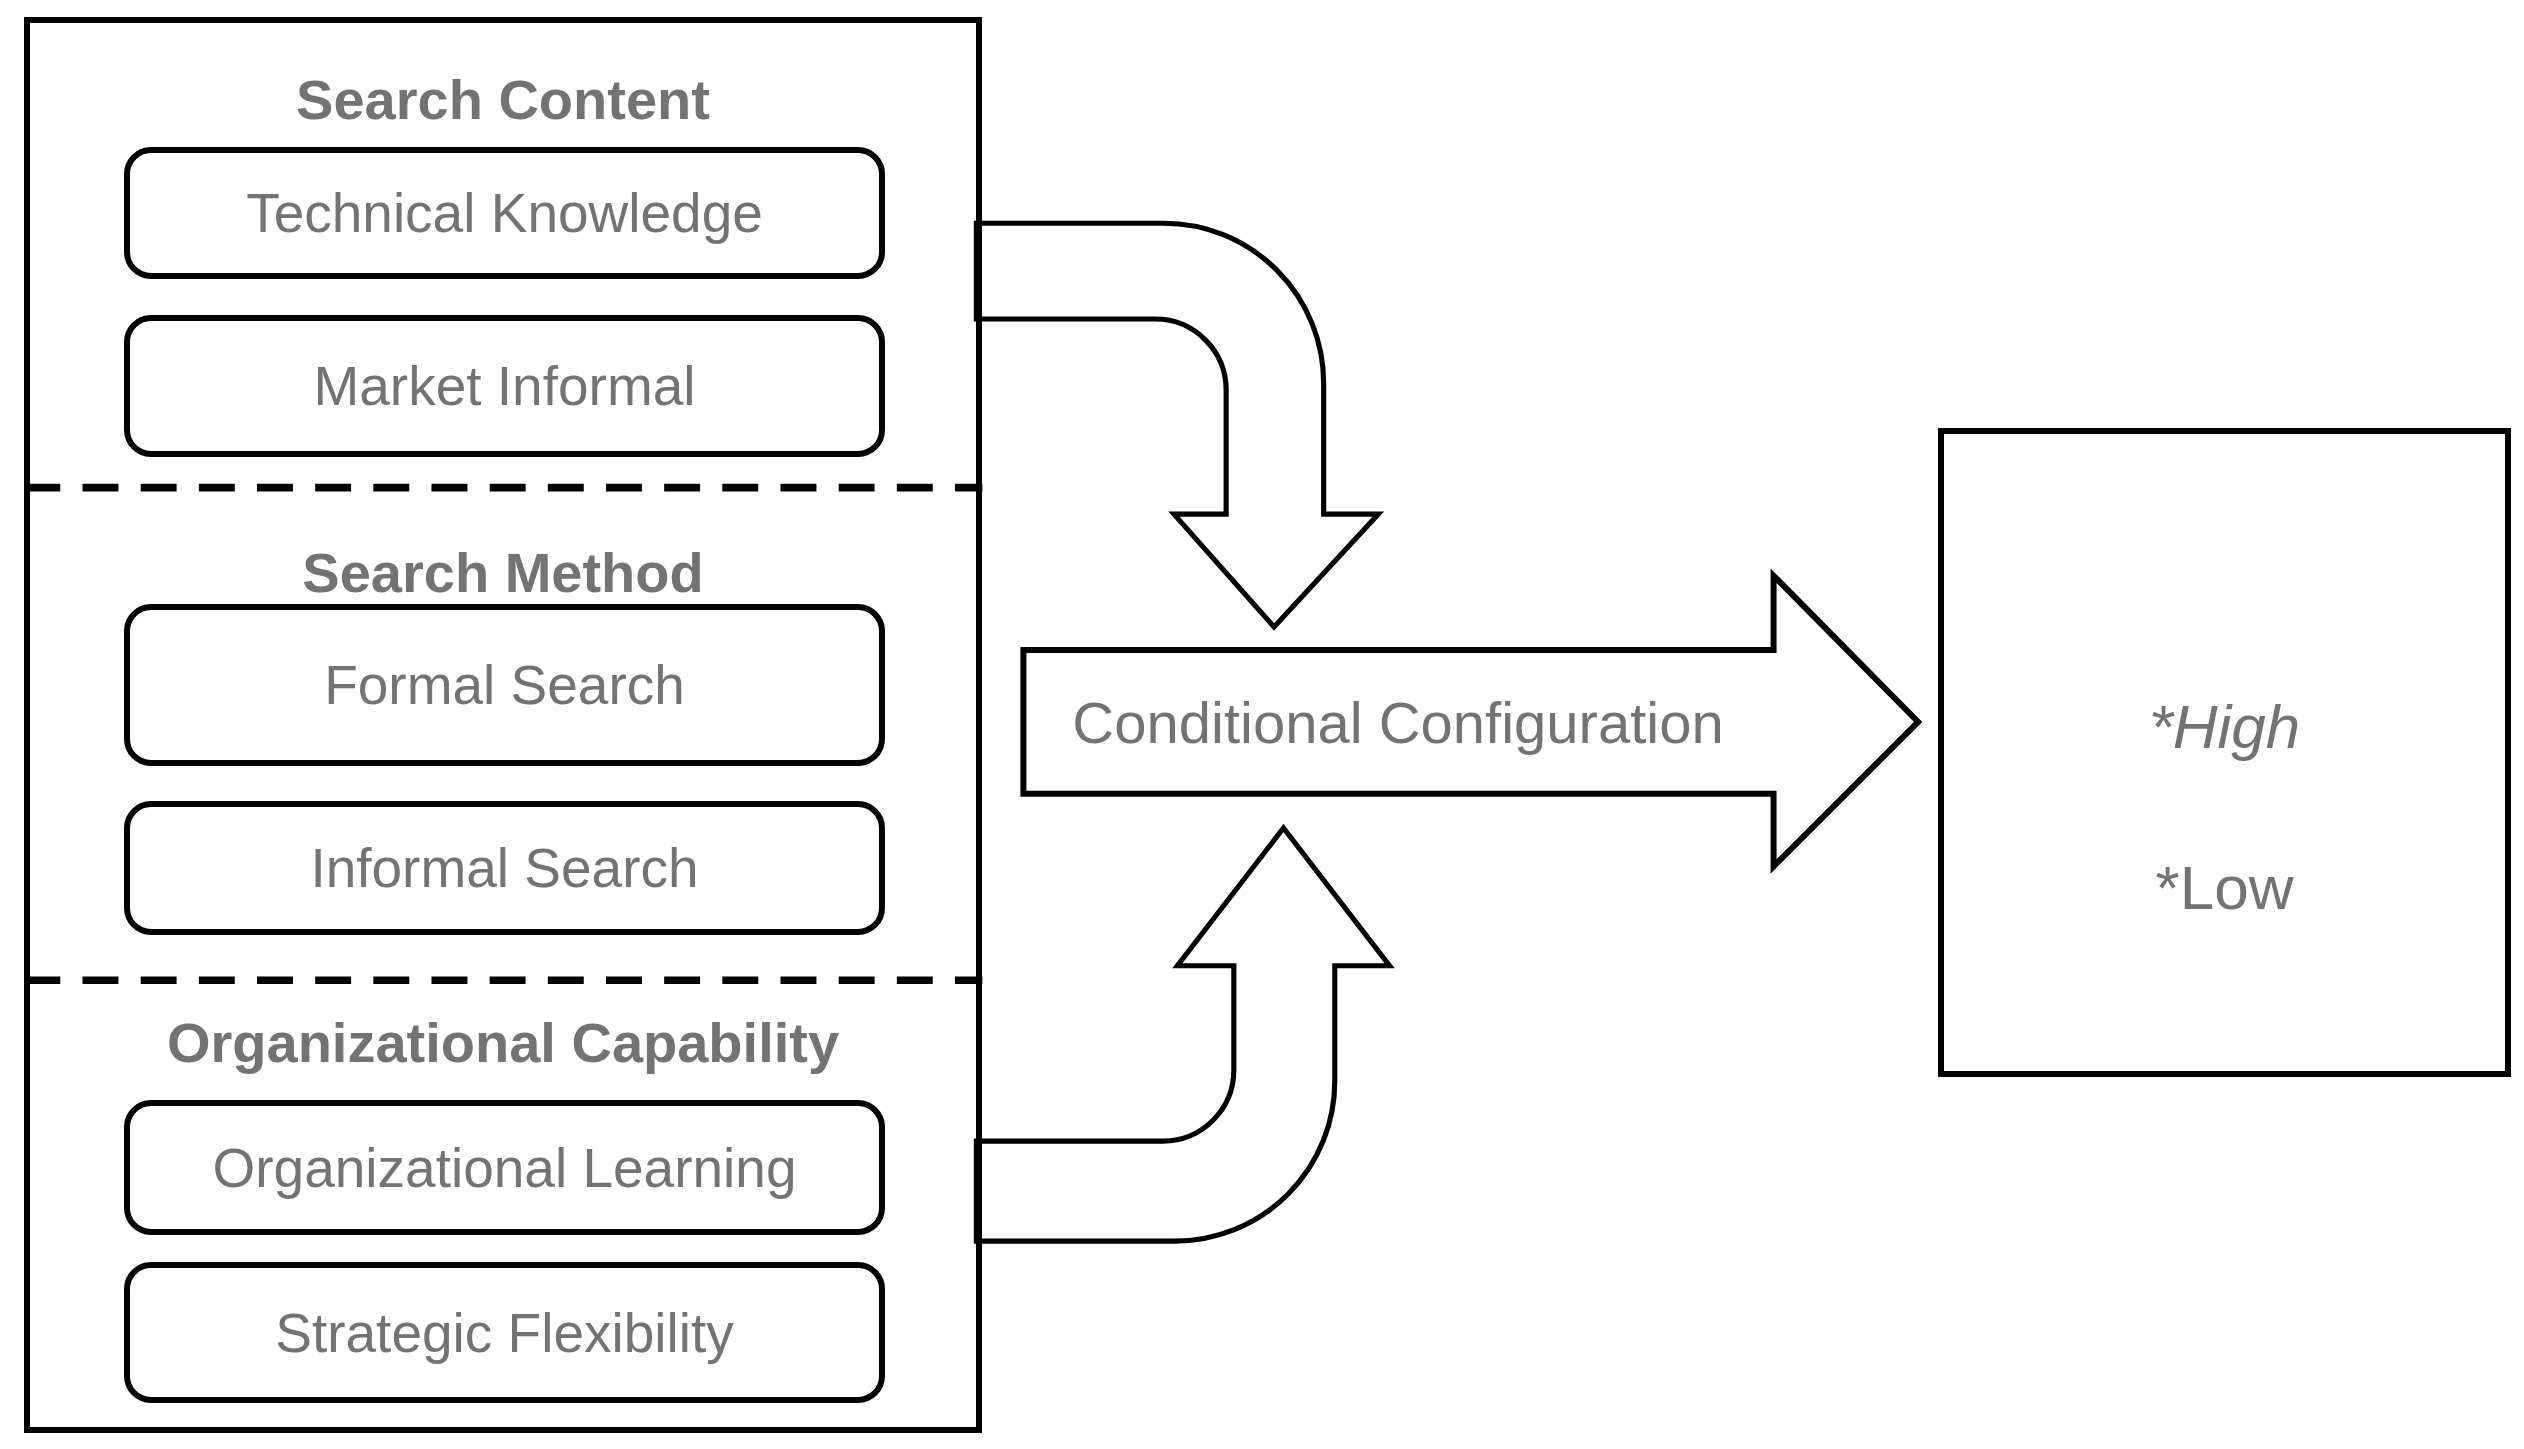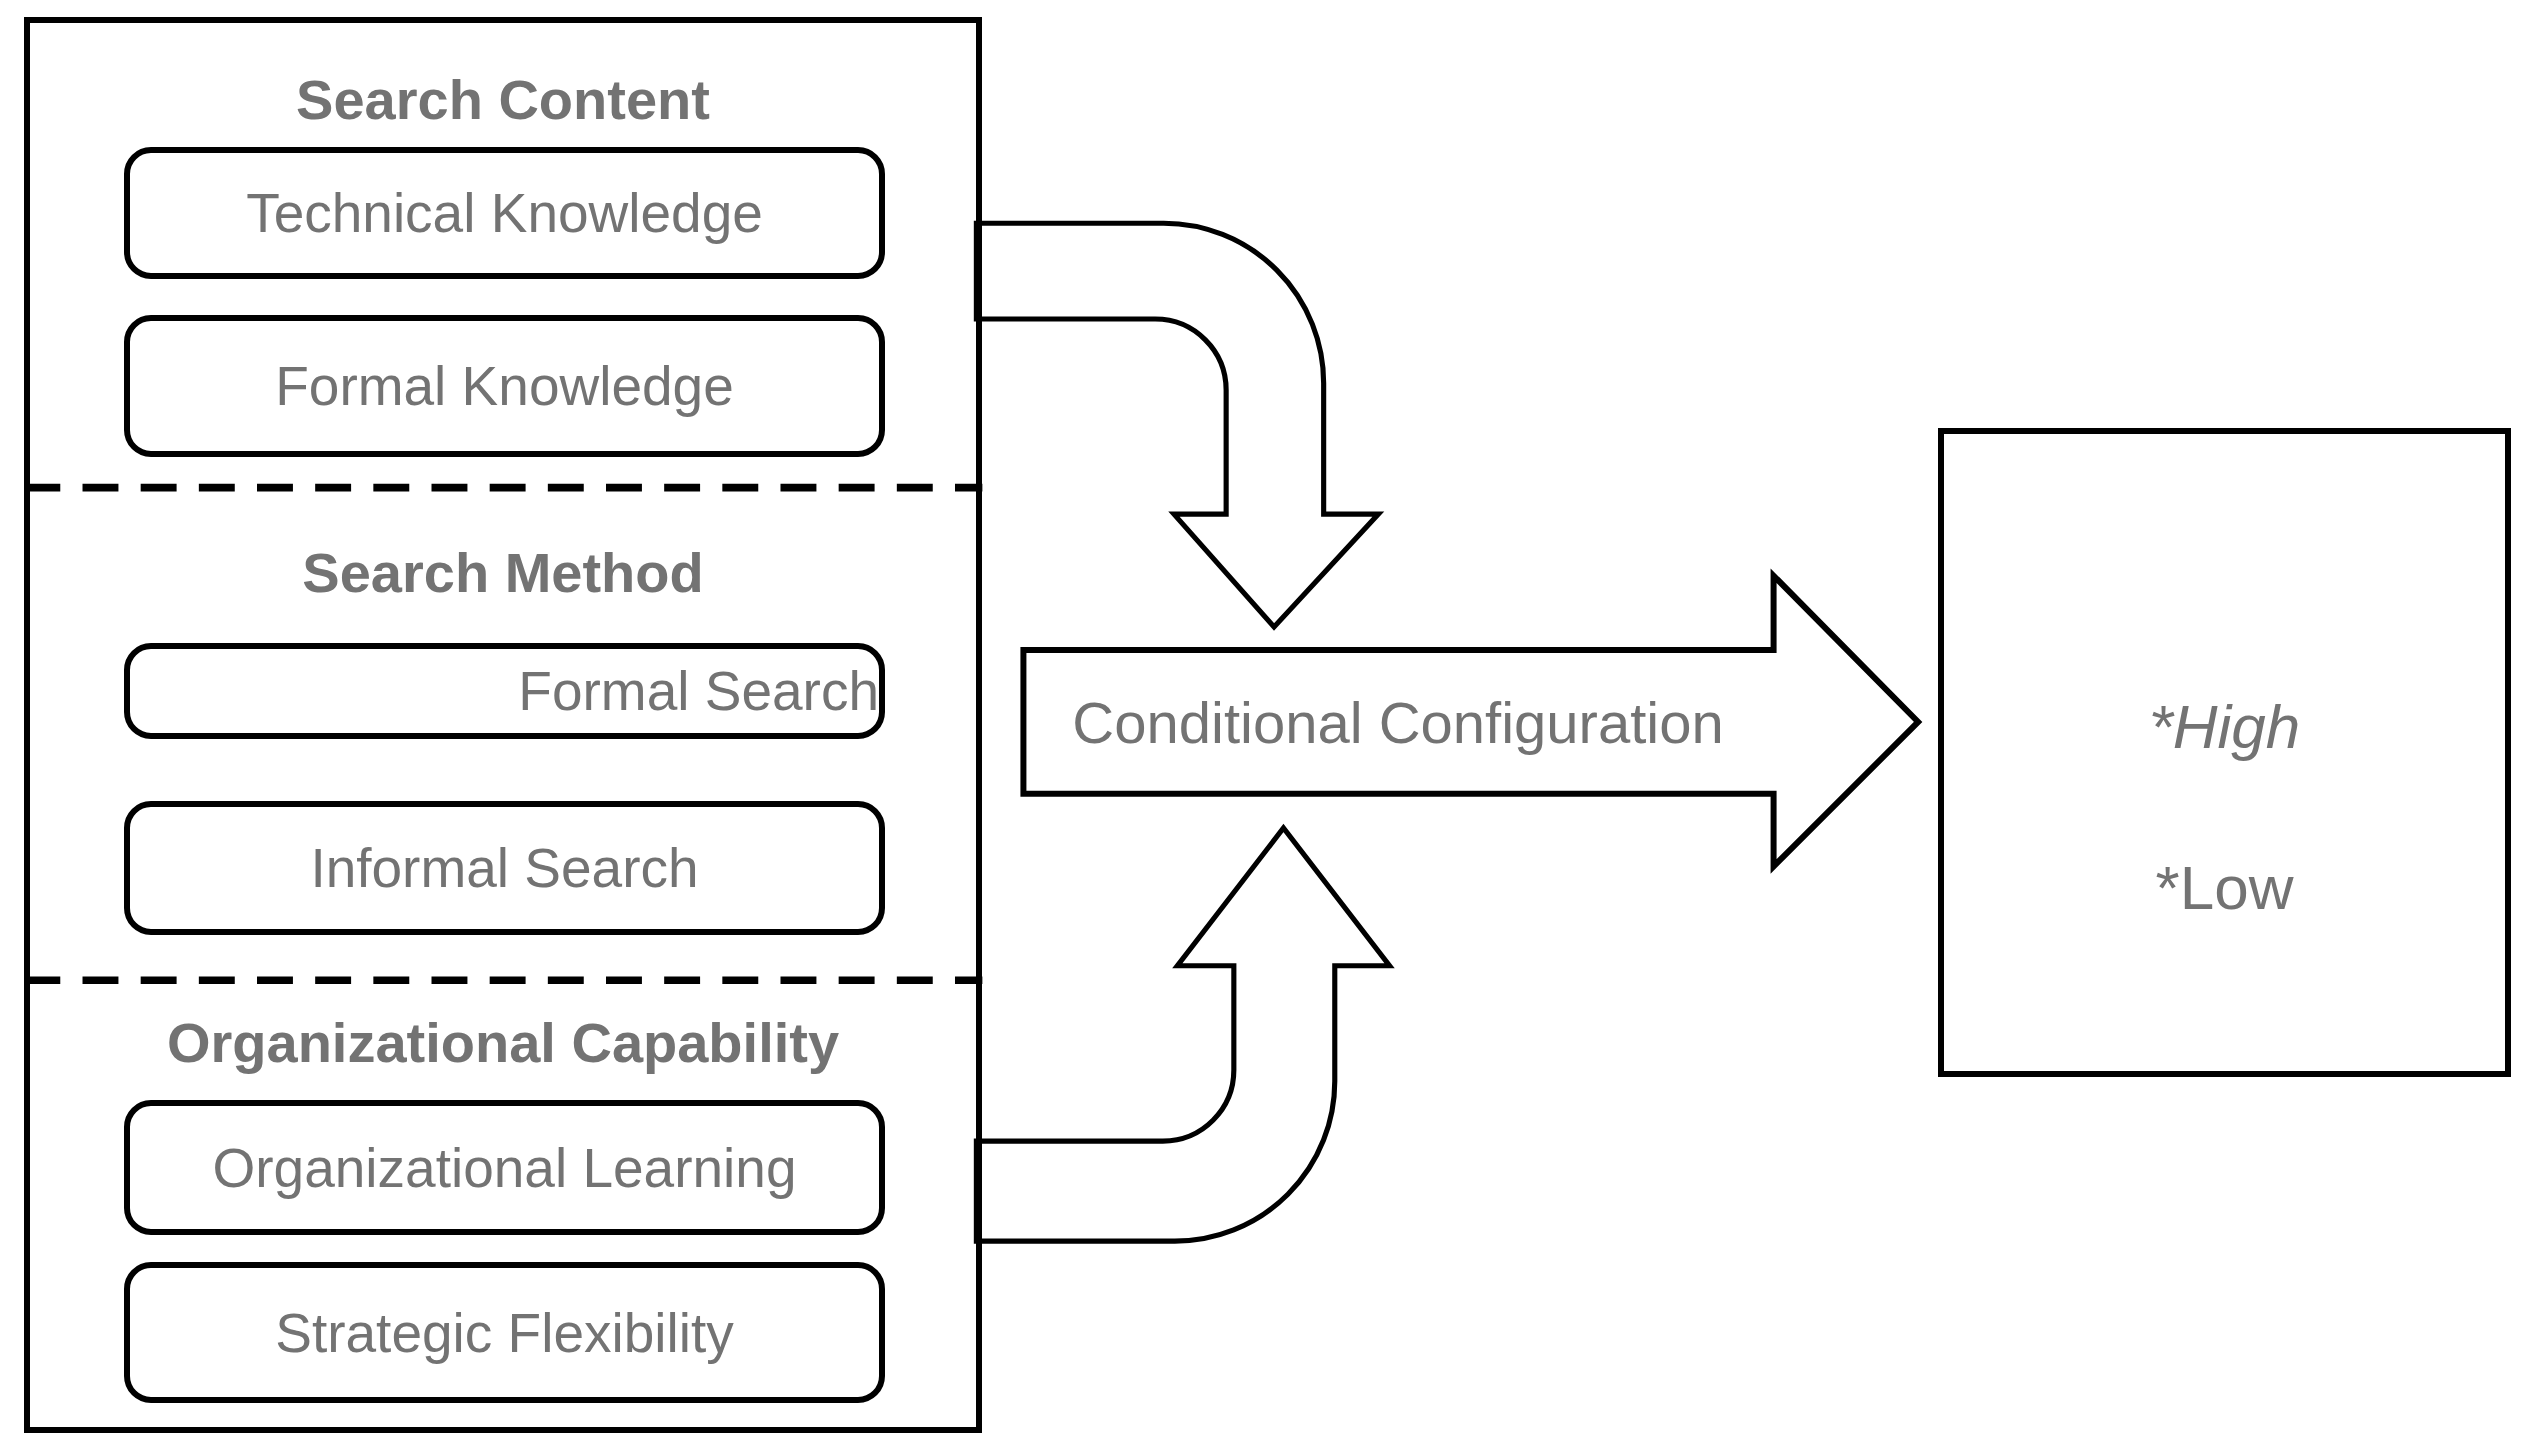--- a/index.html
+++ b/index.html
@@ -61,21 +61,21 @@
     display: flex;
     align-items: center;
     justify-content: center;
     font-size: 55px;
     white-space: nowrap;
   }
   .title-1 { top: 43px; }
   .box-1a  { top: 124px;  height: 132px; }
   .box-1b  { top: 292px;  height: 142px; }
   .title-2 { top: 516px; }
-  .box-2a  { top: 620px;  height: 96px; justify-content: flex-end; }
+  .box-2a  { top: 581px;  height: 162px; }
   .box-2b  { top: 778px;  height: 134px; }
   .title-3 { top: 986px; }
   .box-3a  { top: 1069px; height: 135px; margin-top: 8px; }
   .box-3b  { top: 1239px; height: 141px; }
   
   .main-arrow-label {
     position: absolute;
     left: 1023px;
     top: 650px;
     width: 750px;
@@ -134,21 +134,21 @@
     <path stroke-width="7" d="M 1196 760 H 2073 V 673 L 2242 844 L 2073 1013 V 928 H 1196 Z"></path>
   </svg>
 
   <div class="panel">
 
     <div class="section-title title-1">Search Content</div>
     <div class="concept-box box-1a">
       <span>Technical Knowledge</span>
     </div>
     <div class="concept-box box-1b">
-      <span>Formal Knowledge</span>
+      <span>Market Informal</span>
     </div>
 
     <div class="section-title title-2">Search Method</div>
     <div class="concept-box box-2a">
       <span>Formal Search</span>
     </div>
     <div class="concept-box box-2b">
       <span>Informal Search</span>
     </div>
 

